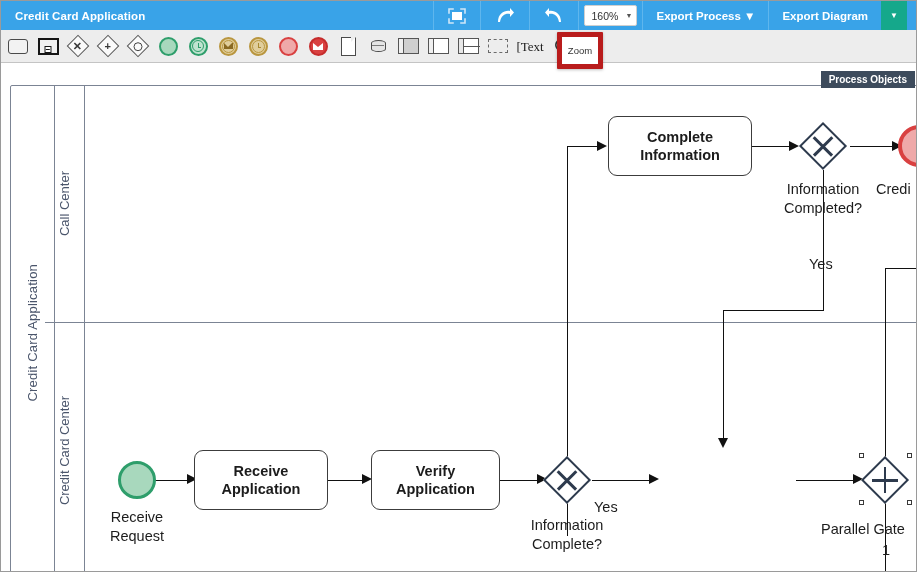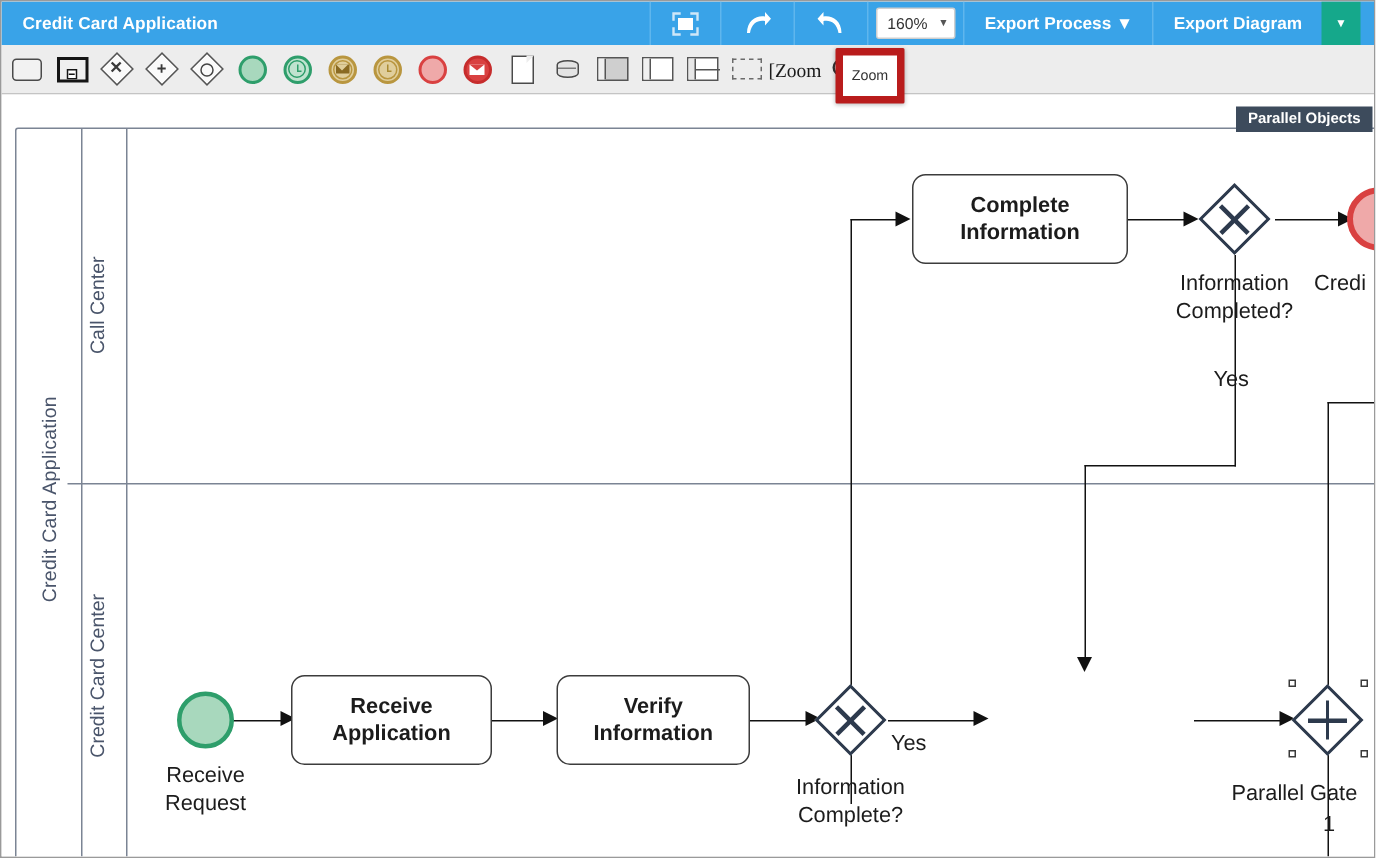--- a/index.html
+++ b/index.html
@@ -138,21 +138,21 @@
   .gw .xa,.gw .xb{position:absolute;background:#2d3a4d;}
   .gw .xa{left:11px;top:23px;width:26px;height:2.6px;transform:rotate(45deg);}
   .gw .xb{left:11px;top:23px;width:26px;height:2.6px;transform:rotate(-45deg);}
   .gw.plus .xa{left:11px;top:23px;width:26px;height:2.6px;transform:none;}
   .gw.plus .xb{left:22.7px;top:11px;width:2.6px;height:26px;transform:none;}
   .evt{border-radius:50%;box-sizing:border-box;}
   .evt.start{border:3px solid #2e9e6b;background:#a8d8bd;}
   .evt.end{border:4px solid #d94141;background:#efa9a9;}
   .nlabel{position:absolute;text-align:center;font-size:14.5px;color:#1c1c1c;line-height:1.3;
         white-space:pre-line;}
-  .flowlabel{position:absolute;font-size:14.5px;color:#1c1c1c;}
+  .flowlabel{position:absolute;font-size:14.5px;color:#1c1c1c;margin-top:11px;}
 
   
   .ln-h{position:absolute;height:1.4px;background:#111;}
   .ln-v{position:absolute;width:1.4px;background:#111;}
   .arr{position:absolute;width:0;height:0;}
   .arr.r{border-top:5.5px solid transparent;border-bottom:5.5px solid transparent;border-left:10px solid #111;}
   .arr.d{border-left:5.5px solid transparent;border-right:5.5px solid transparent;border-top:10px solid #111;}
 
   
   .sel{position:absolute;width:5px;height:5px;border:1px solid #3a3a3a;background:#fff;box-sizing:border-box;}
@@ -288,38 +288,38 @@
         <i class="hd"></i>
         <i class="mid"></i>
         </div>
       </div>
 
     <div class="pitem">
       <div class="g-group"></div>
       </div>
 
     <div class="pitem" style="width:30px">
-      <span class="g-text">[Zoom</span>
+      <span class="g-text">[Text</span>
       </div>
 
     <div class="pitem">
       <svg width="17" height="17" viewBox="0 0 17 17">
         <circle cx="7" cy="7" r="5.2" fill="none" stroke="#333" stroke-width="1.6"></circle>
         <line x1="10.8" y1="10.8" x2="15.5" y2="15.5" stroke="#333" stroke-width="2"></line>
       </svg>
       </div>
 
     <div class="pitem">
       <div class="g-check"></div>
       </div>
   </div>
 
   <div class="tooltip">Zoom</div>
 
-  <div class="potab">Parallel Objects</div>
+  <div class="potab">Process Objects</div>
 
   <div class="canvas">
 
     <div class="pool">
       <div class="pool-hdr">
         <span>Credit Card Application</span>
       </div>
     </div>
 
     <div class="lane" style="top:23px;height:236px;width:976px;">
@@ -390,21 +390,21 @@
     <div class="nlabel" style="left:86px;top:445px;width:100px;">Receive
 Request</div>
 
     <div class="node task" style="left:193px;top:387px;width:134px;height:60px;">
       <span>Receive
 Application</span>
     </div>
 
     <div class="node task" style="left:370px;top:387px;width:129px;height:60px;">
       <span>Verify
-Information</span>
+Application</span>
     </div>
 
     <div class="node gw" style="left:542px;top:393px;">
       <i class="dia"></i>
       <i class="xa"></i>
       <i class="xb"></i>
     </div>
     <div class="nlabel" style="left:501px;top:453px;width:130px;">Information
 Complete?</div>
     <div class="flowlabel" style="left:593px;top:425px;">Yes</div>

